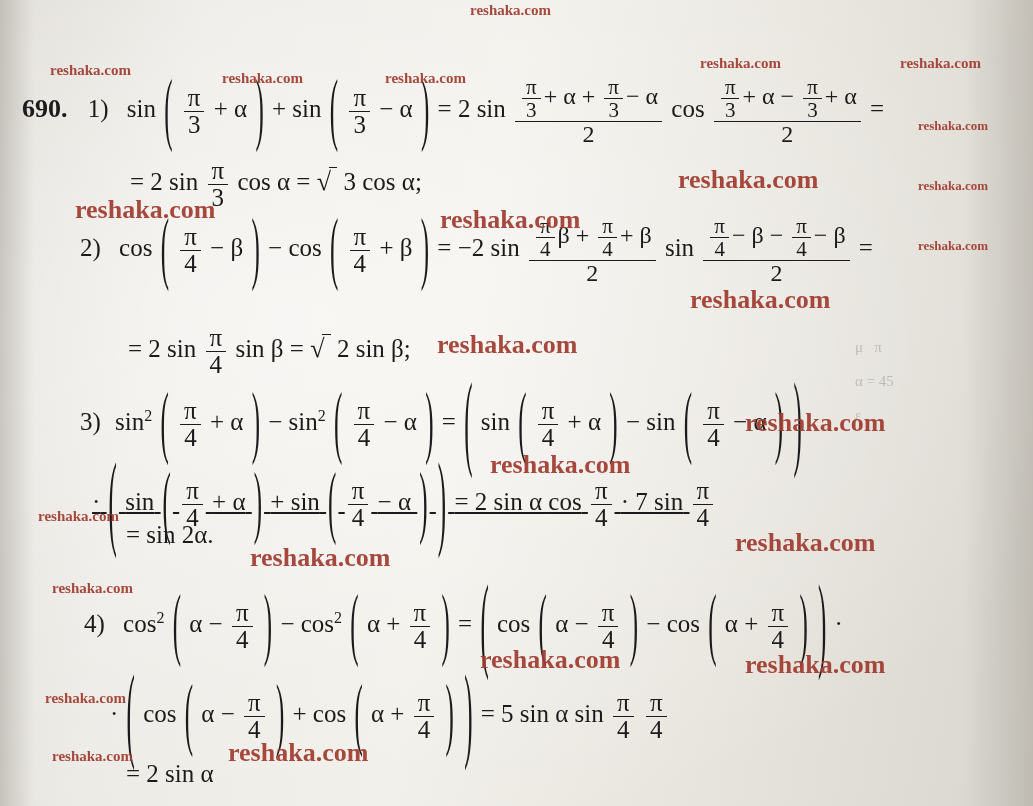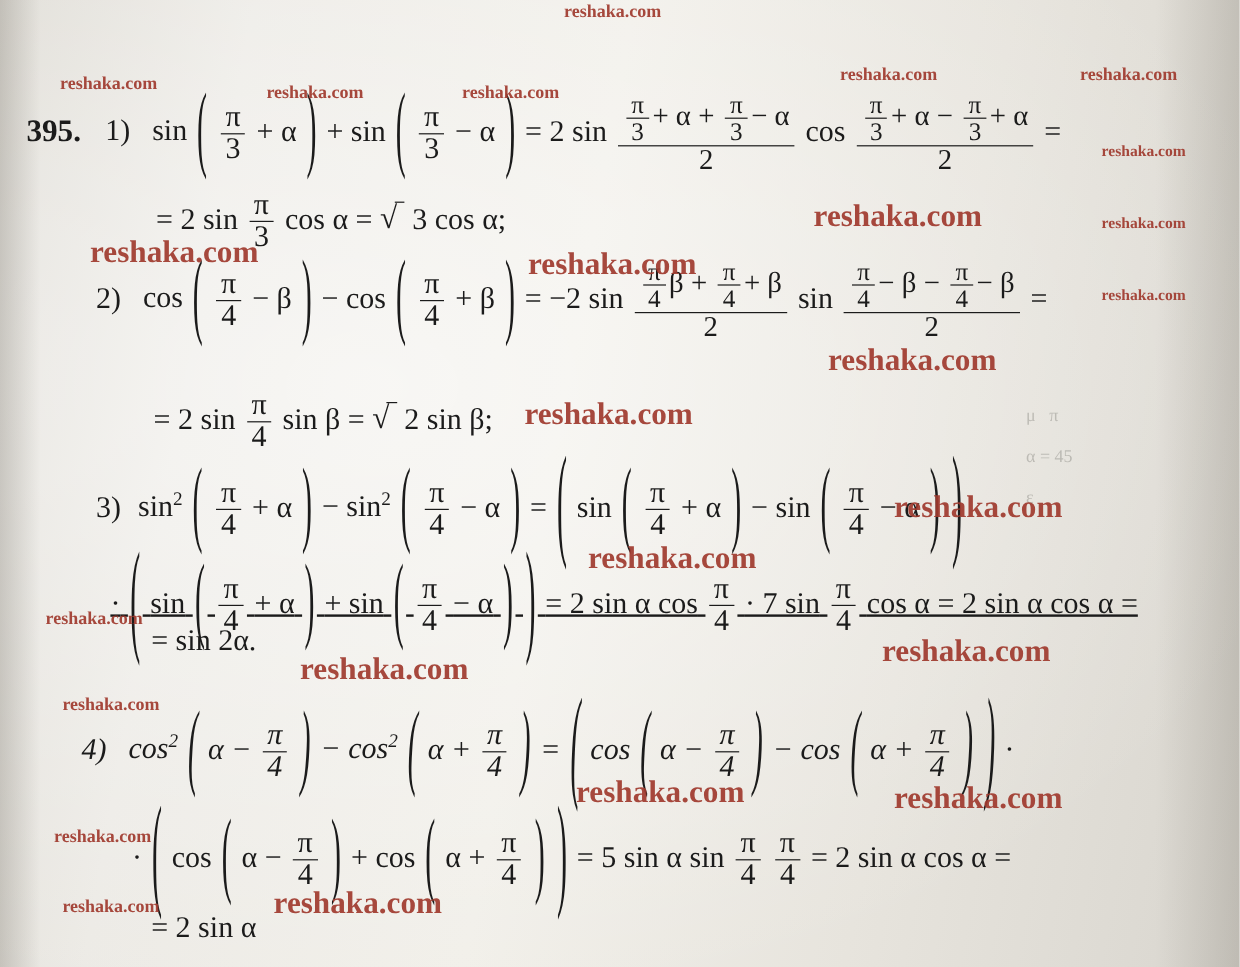--- a/index.html
+++ b/index.html
@@ -83,21 +83,21 @@
 
 <div class="paper"></div>
 <div class="spine"></div>
 <div class="edge-right"></div>
 
 <div class="ghost">μ&nbsp;&nbsp;&nbsp;π<br>α = 45<br>ε</div>
 
 <div class="content">
 
   <div class="line" style="left:22px;top:76px;">
-    <span class="num">395.</span>
+    <span class="num">690.</span>
     <span style="margin-left:14px;">1)</span>
     <span style="margin-left:12px;">sin</span>
     <span class="paren tall">(</span>
     <span class="frac">
       <span class="top">π</span>
       <span class="bot">3</span>
     </span>
     <span>+ α</span>
     <span class="paren tall">)</span>
     <span>+</span>
@@ -250,28 +250,27 @@
     <span>= 2 sin α cos</span>
     <span class="frac">
       <span class="top">π</span>
       <span class="bot">4</span>
     </span>
     <span>· 7 sin</span>
     <span class="frac">
       <span class="top">π</span>
       <span class="bot">4</span>
     </span>
-    <span>cos α = 2 sin α cos α =</span>
   </div>
 
   <div class="line" style="left:126px;top:521px;">
     <span>= sin 2α.</span>
   </div>
 
-  <div class="line" style="left:68px;top:600px;font-style:italic;">
+  <div class="line" style="left:84px;top:600px;">
     <span>4)</span>
     <span style="margin-left:12px;">cos<span class="sup">2</span></span>
     <span class="paren tall">(</span>
     <span>α −</span>
     <span class="frac">
       <span class="top">π</span>
       <span class="bot">4</span>
     </span>
     <span class="paren tall">)</span>
     <span>− cos<span class="sup">2</span></span>
@@ -326,21 +325,20 @@
     <span class="paren xtall">)</span>
     <span>= 5 sin α sin</span>
     <span class="frac">
       <span class="top">π</span>
       <span class="bot">4</span>
     </span>
     <span class="frac">
       <span class="top">π</span>
       <span class="bot">4</span>
     </span>
-    <span>= 2 sin α cos α =</span>
   </div>
 
   <div class="line" style="left:126px;top:760px;">
     <span>= 2 sin α</span>
   </div>
 
 </div>
 
 <div id="wm-layer">
     <div class="wm" style="left: 470px; top: 2px; font-size: 15px; color: rgb(160, 58, 46);">reshaka.com</div>

